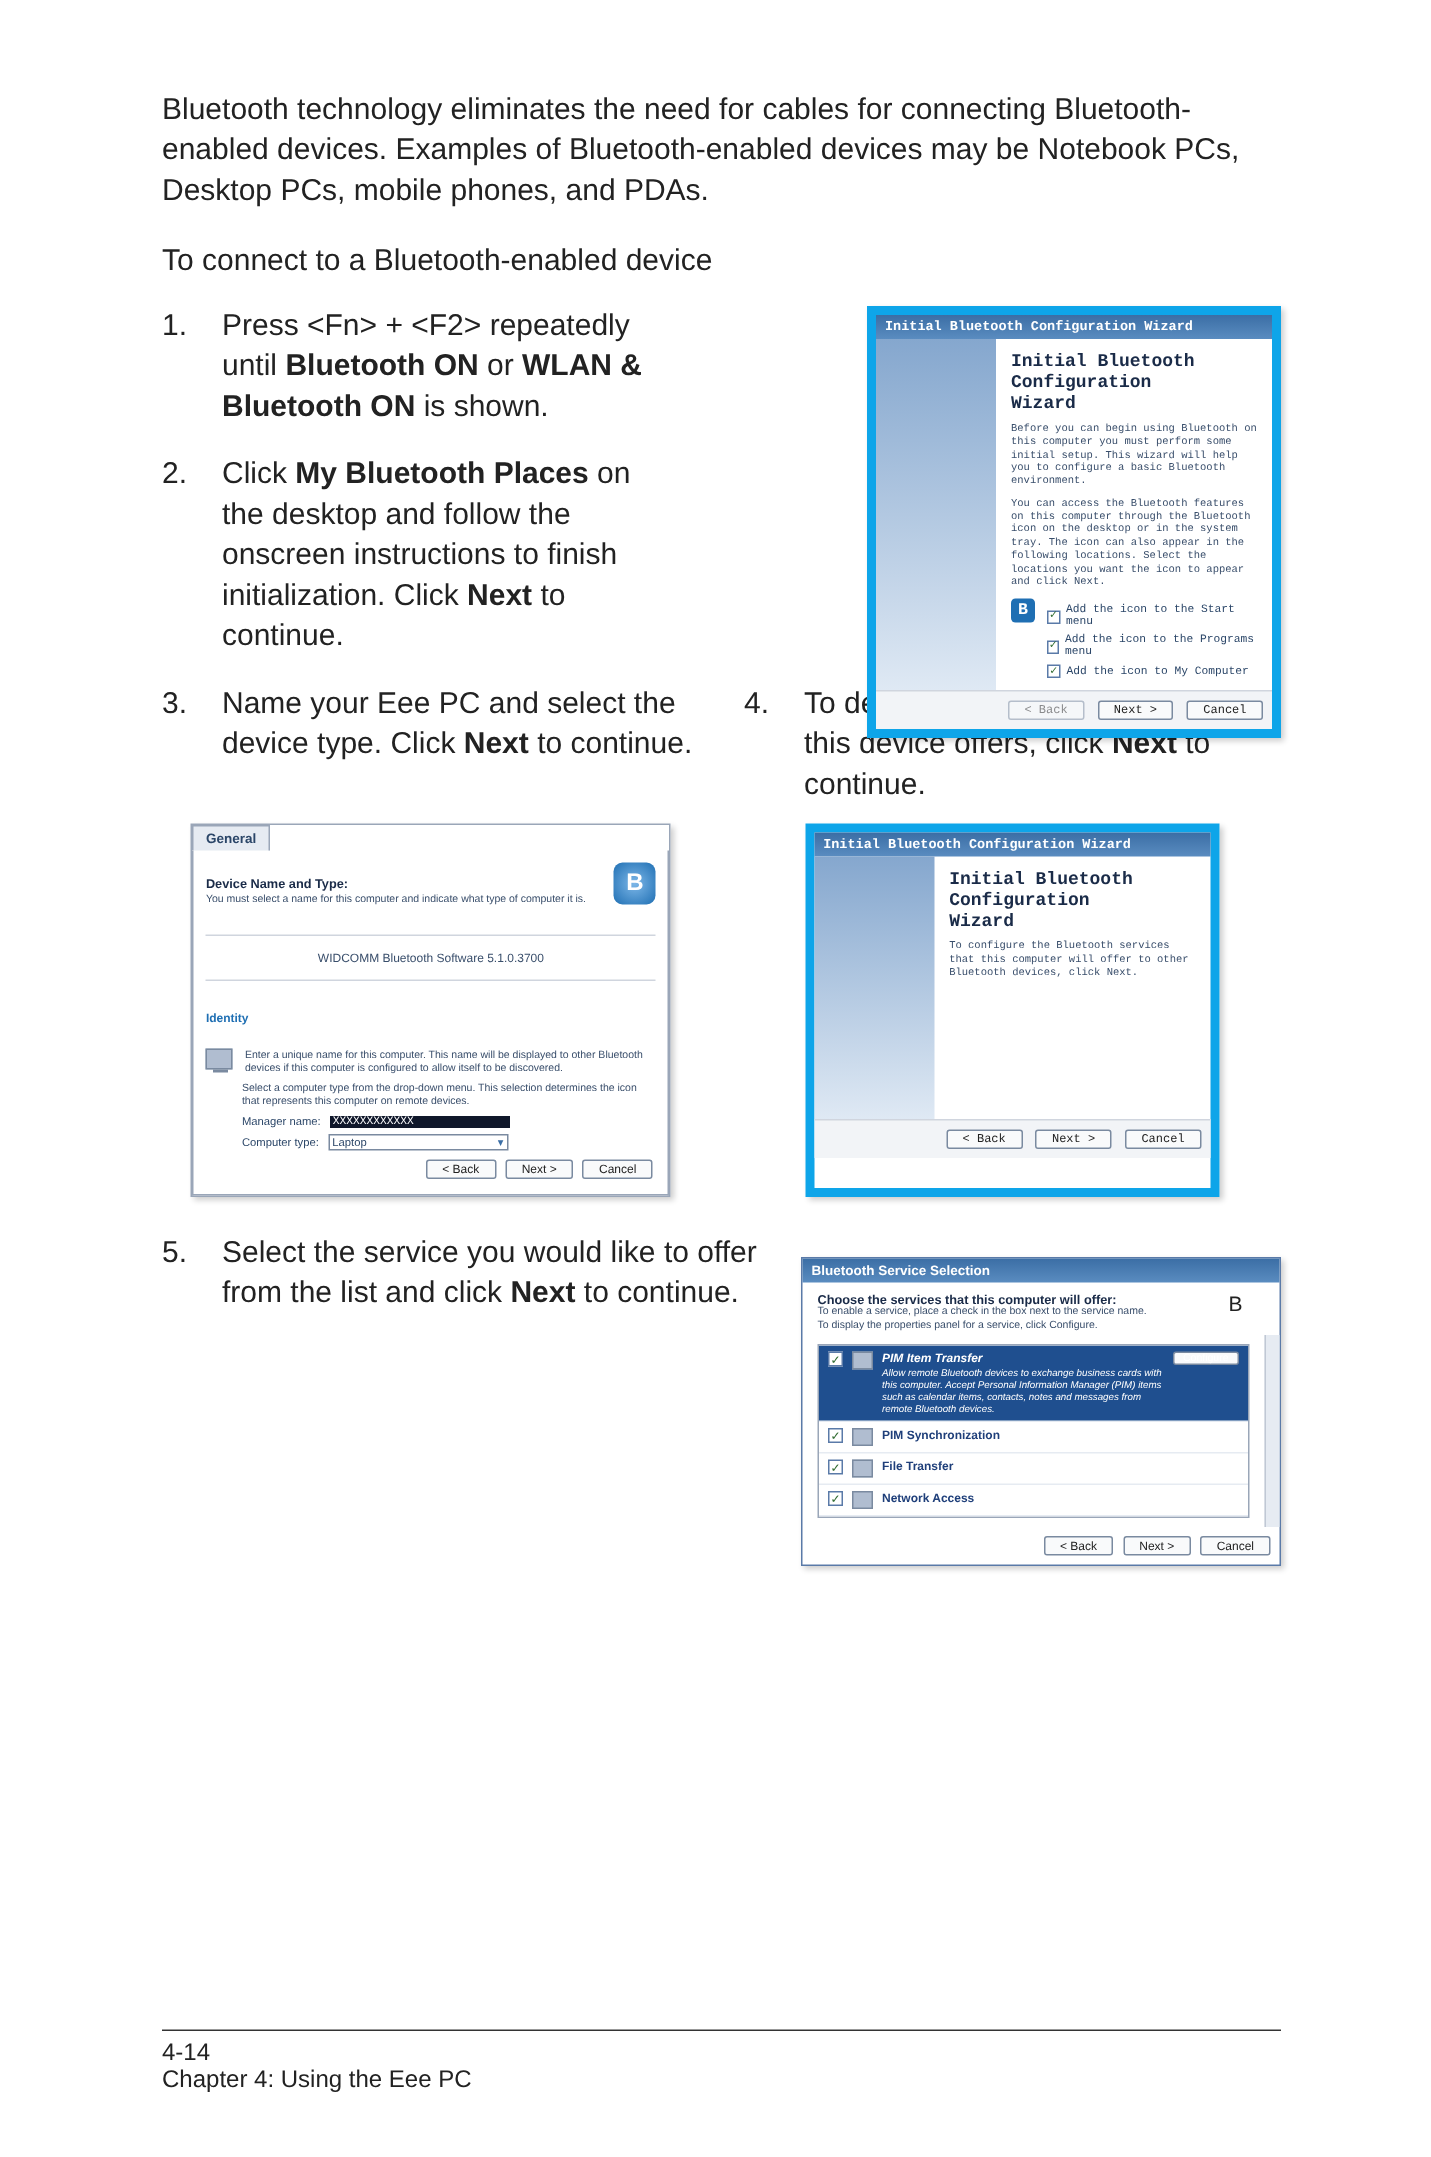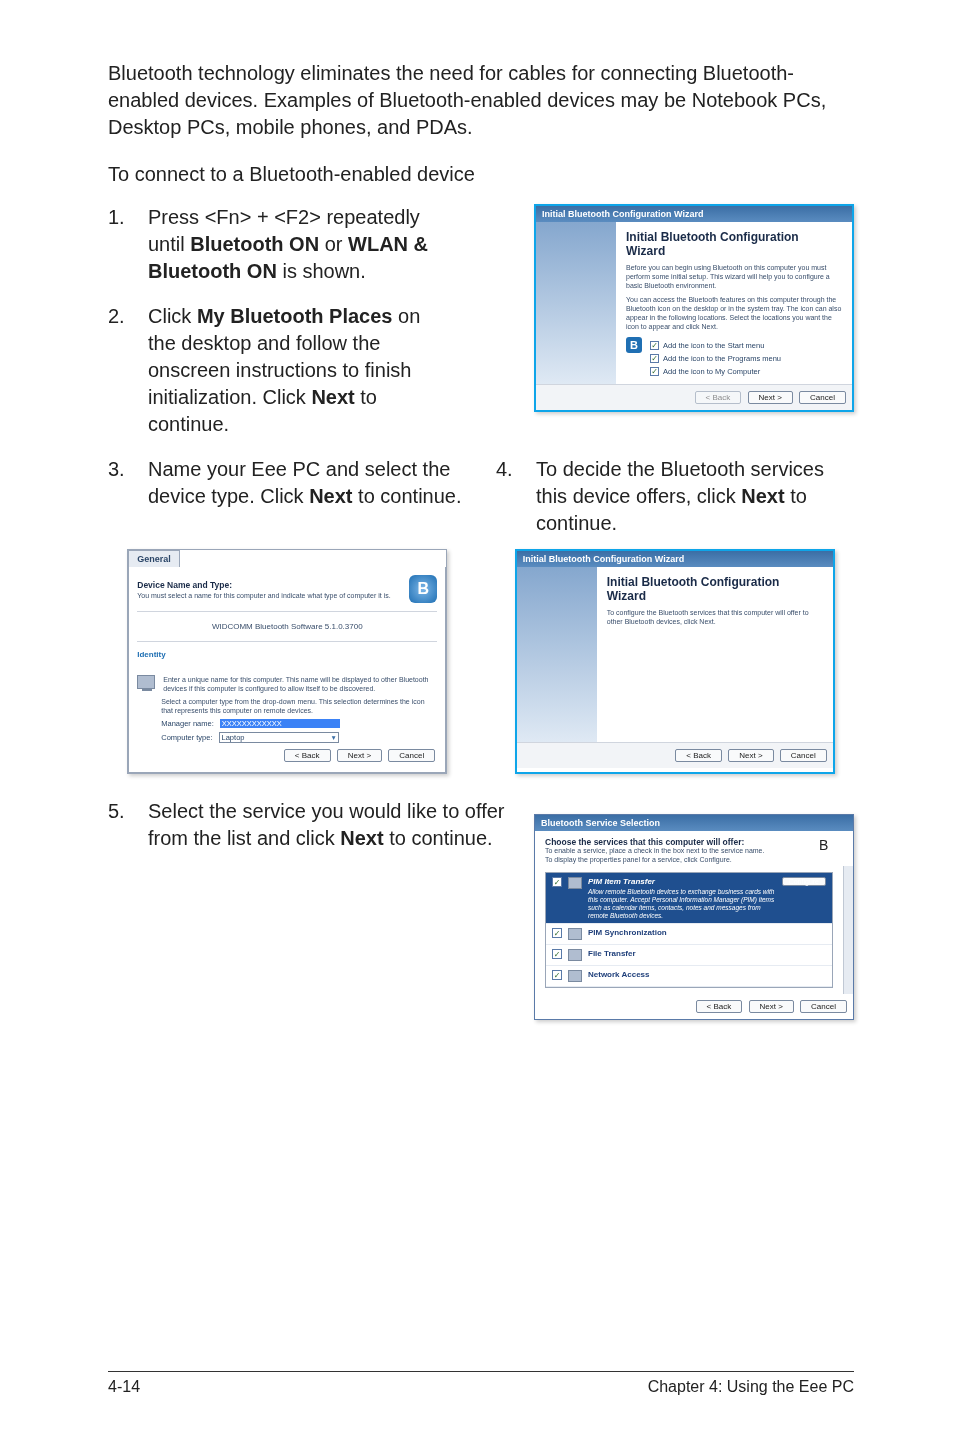--- a/index.html
+++ b/index.html
@@ -10,46 +10,46 @@
   .subhead { font-size: 20px; margin-bottom: 18px; }
   ol.steps { list-style: none; padding: 0; }
   ol.steps > li { display: flex; font-size: 20px; line-height: 1.35; margin-bottom: 18px; }
   ol.steps > li .num { width: 40px; flex: 0 0 40px; }
   ol.steps > li .text { flex: 1; }
   .bold { font-weight: 700; }
   .row { display: flex; gap: 28px; align-items: flex-start; margin-bottom: 20px; }
   .col { flex: 1; }
   .colnarrow { flex: 0 0 310px; margin-top: 16px; }
   
-  .dlg { width: 320px; border: 2px solid #0ea5e9; background: #fff; font-size: 8px; box-shadow: 2px 2px 4px rgba(0,0,0,0.2); }
+  .dlg { width: 276px; border: 6px solid #0ea5e9; background: #fff; font-size: 8px; box-shadow: 2px 2px 4px rgba(0,0,0,0.2); font-family: Liberation Mono, monospace; }
   .dlg .titlebar { background: linear-gradient(#3b6ea5, #5a8cc0); color: #fff; font-weight: 700; padding: 3px 6px; font-size: 9px; }
   .dlg .body { display: flex; min-height: 130px; }
   .dlg .sideimg { width: 80px; background: linear-gradient(#85a7ce, #dfe9f4); }
   .dlg .content { flex: 1; padding: 8px 10px; color: #1a2b48; }
   .dlg .content h3 { font-size: 12px; font-weight: 700; margin-bottom: 2px; }
   .dlg .content .wiz { color:#1a2b48; }
   .dlg .small { font-size: 7px; color: #394e6b; line-height: 1.25; margin-top: 6px; }
   .dlg .btnbar { text-align: right; padding: 6px; border-top: 1px solid #d0d5de; background: #f2f4f7; }
   .dlg .btnbar .btn { display: inline-block; border: 1px solid #7a8aa0; background: #f9fafb; padding: 1px 10px; font-size: 8px; margin-left: 4px; border-radius: 2px; }
   .dlg .chk { display: flex; align-items: center; gap: 4px; margin-top: 4px; font-size: 7.5px; color:#2b4668;}
   .dlg .chk .box { width: 9px; height: 9px; border: 1px solid #5a7aa8; background: #fff; display: inline-flex; align-items: center; justify-content: center; color: #2e6a2e; font-size: 8px; line-height: 8px; }
   .bticon { width: 16px; height: 16px; background: #1f6fb3; border-radius: 3px; display: inline-flex; align-items: center; justify-content: center; color: #fff; font-weight: 700; font-size: 11px; margin-right: 4px; }
   
   .dlg2 { width: 320px; border: 1px solid #9aa6b8; background: #fff; font-size: 8px; box-shadow: 2px 2px 4px rgba(0,0,0,0.2); }
   .dlg2 .tab { background: #e6ebf2; color: #2b4668; font-weight: 700; padding: 3px 8px; font-size: 9px; display: inline-block; border: 1px solid #9aa6b8; border-bottom: none; }
   .dlg2 .panel { border: 1px solid #9aa6b8; border-top: none; padding: 8px; }
-  .dlg2 .hdr { display:flex; justify-content: space-between; align-items:center; }
+  .dlg2 .hdr { display:flex; justify-content: space-between; align-items:flex-end; }
   .dlg2 .hdr .hdrtext { font-weight:700; color:#1a2b48; font-size:8.5px; }
   .dlg2 .hdrsub { color:#394e6b; font-size:7px; margin-top:2px; }
   .dlg2 .btex { width:28px; height:28px; background: radial-gradient(#7db7e8,#1f6fb3); border-radius:6px; display:flex; align-items:center; justify-content:center; color:#fff; font-weight:700; font-size:16px;}
-  .dlg2 .sw { text-align:center; color:#394e6b; font-size:8px; padding: 10px 0; border-top:1px solid #d0d5de; border-bottom:1px solid #d0d5de; margin: 8px 0; }
+  .dlg2 .sw { text-align:center; color:#394e6b; font-size:8px; padding: 10px 0; border-top:1px solid #d0d5de; border-bottom:1px solid #d0d5de; margin: 20px 0; }
   .dlg2 .ident { color:#1f6fb3; font-weight:700; font-size:8px; margin-bottom:16px; }
   .dlg2 .desc { color:#394e6b; font-size:7px; margin: 0 0 4px 24px; line-height:1.3; }
   .dlg2 .field { display:flex; align-items:center; gap:6px; margin:4px 0 0 24px; font-size:7.5px; color:#2b4668;}
-  .dlg2 .hl { background:#3b82f6; color:#fff; padding:0 2px; }
+  .dlg2 .hl { background:#0f172a; color:#fff; padding:0 2px;font-family:Liberation Mono, monospace; }
   .dlg2 .btnbar { text-align:right; padding:6px 2px 2px; }
   .dlg2 .btn { display:inline-block; border:1px solid #7a8aa0; background:#f9fafb; padding:1px 10px; font-size:8px; margin-left:4px; border-radius:2px; }
   .pcico { width:18px; height:14px; background:#b0bdd0; border:1px solid #7a8aa0; display:inline-block; margin-right:4px; vertical-align:middle; position:relative;}
   .pcico::after{content:""; position:absolute; bottom:-3px; left:4px; width:10px; height:2px; background:#7a8aa0;}
   
   .dlg3 { width: 320px; border:1px solid #5a7aa8; background:#fff; font-size:8px; box-shadow:2px 2px 4px rgba(0,0,0,0.2); }
   .dlg3 .titlebar { background: linear-gradient(#3b6ea5,#5a8cc0); color:#fff; font-weight:700; padding:3px 6px; font-size:9px;}
   .dlg3 .hdr { display:flex; padding:6px 10px 2px; gap:8px; }
   .dlg3 .hdr .hdrtext { font-weight:700; color:#1a2b48; font-size:8.5px; }
   .dlg3 .hdr .hdrsub { color:#394e6b; font-size:7px; line-height:1.2; }
@@ -59,21 +59,21 @@
   .dlg3 .item .ico { width:14px; height:12px; background:#b0bdd0; border:1px solid #7a8aa0;}
   .dlg3 .item .lbl { font-weight:700; color:#1f3f7a; }
   .dlg3 .sel { background:#1f4f8f; color:#fff; }
   .dlg3 .sel .lbl, .dlg3 .sel .sub { color:#fff;font-style:italic; }
   .dlg3 .sub { font-size:6.5px; color:#394e6b; line-height:1.2; margin-top:2px;}
   .dlg3 .cfg { border:1px solid #7a8aa0; background:#f9fafb; padding:0 6px; font-size:7px; border-radius:2px; align-self:flex-start; margin-left:auto;}
   .dlg3 .btnbar { text-align:right; padding:6px; }
   .dlg3 .btn { display:inline-block; border:1px solid #7a8aa0; background:#f9fafb; padding:1px 10px; font-size:8px; margin-left:4px; border-radius:2px;}
   .scroll { width:10px; background:#e6ebf2; border-left:1px solid #c0c8d4; }
   
-  .footer { position:absolute; left:108px; right:100px; bottom:42px; border-top:1px solid #333; padding-top:6px; display:flex; justify-content:space-between; font-size:16px; }
+  .footer { position:absolute; left:108px; right:100px; bottom:42px; border-top:1px solid #333; padding-top:6px; display:flex; justify-content:space-between; font-size:16px;flex-direction:column; }
   
   .pair { display:flex; gap: 30px; margin-bottom:12px;}
   .pair .pcol { flex:1; font-size:20px; line-height:1.35; display:flex;}
   .pair .pcol .num { width:40px; flex:0 0 40px;}
   .figrow { display:flex; gap:29px; margin-bottom:24px;}
   .figrow > * { flex:1; display:flex; justify-content:center;}
   .toprow { position: relative; }
   .topfig { position:absolute; right:-0px; top:0; }
   .topsteps { width: 330px;}
 </style>

